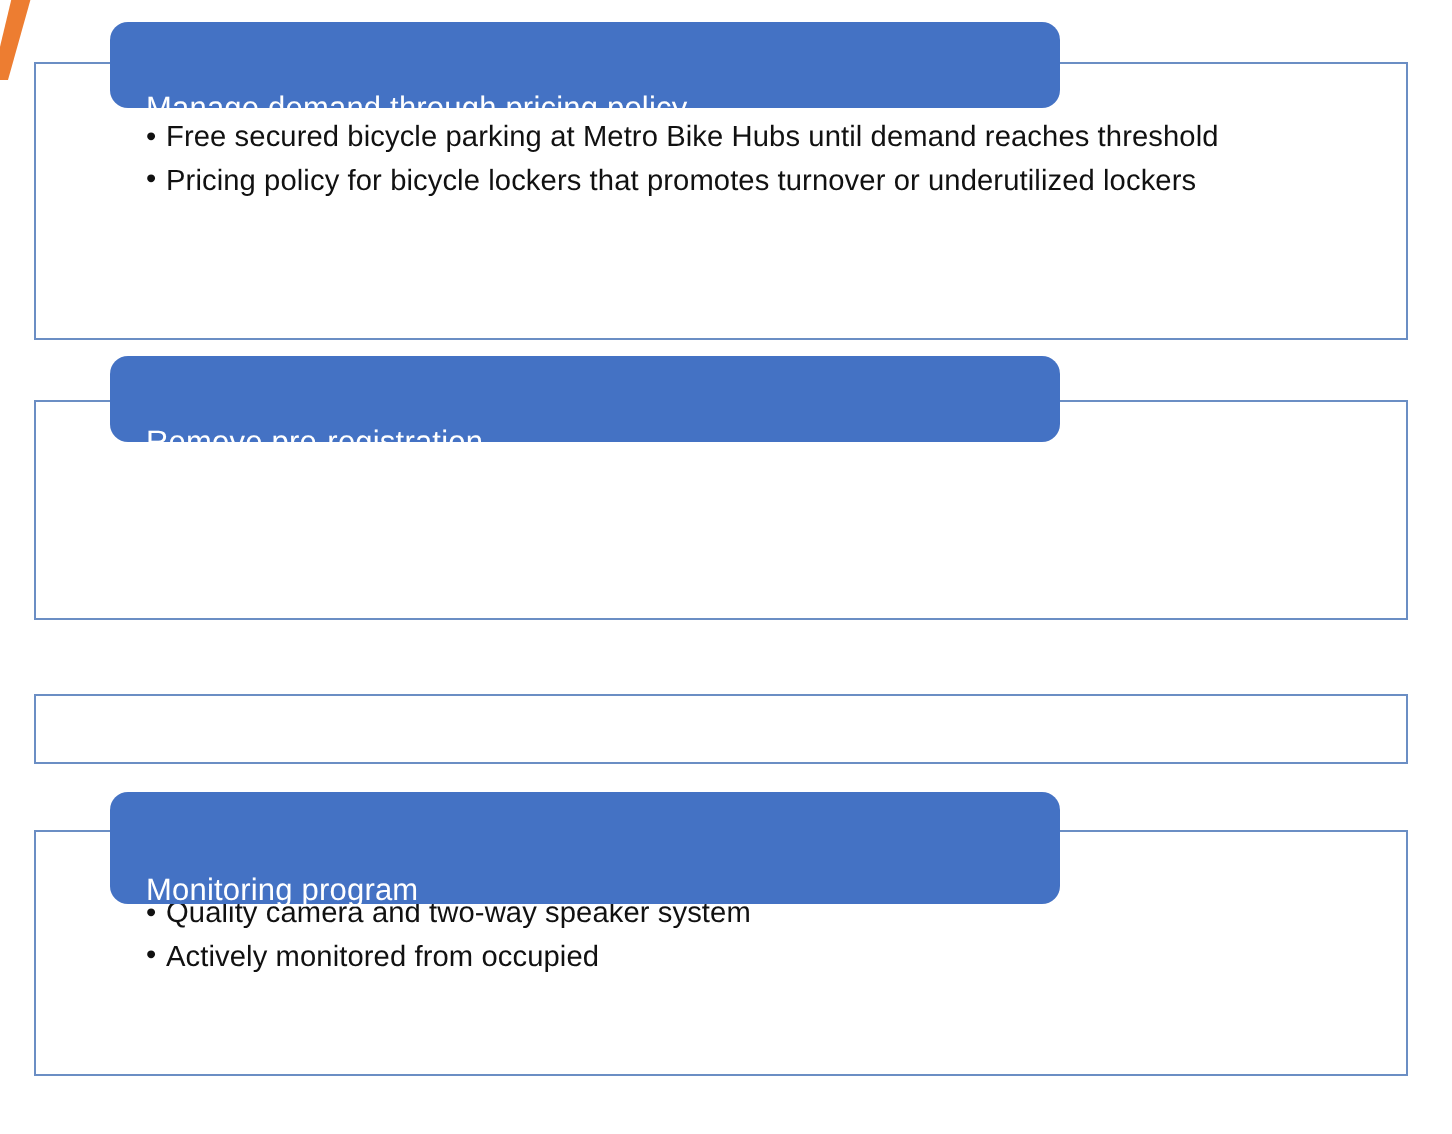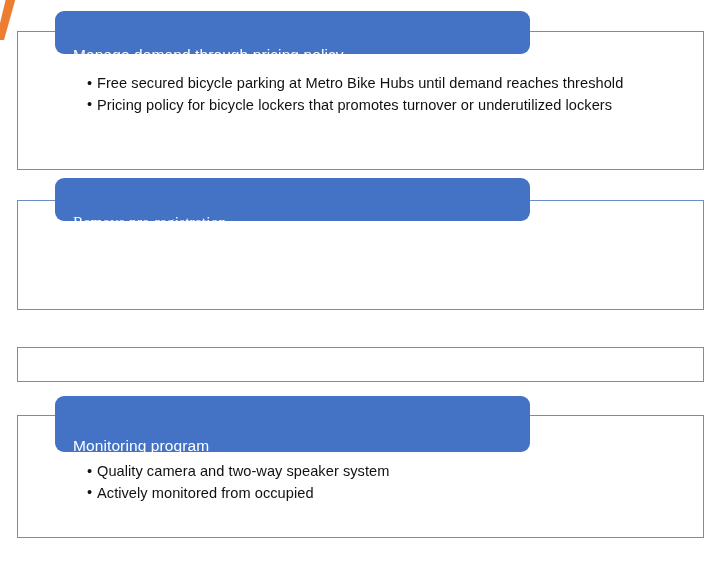--- a/index.html
+++ b/index.html
@@ -70,21 +70,21 @@
     letter-spacing: 0.1px;
     color: #ffffff;
     white-space: nowrap;
     margin-top: 44px;
   }
 
   .bullets {
     position: absolute;
     left: 54px;          
     right: 21px;
-    margin: 16px;
+    margin: 2px;
     padding: 0;
     list-style: none;
     z-index: 2;
   }
   .bullets li {
     position: relative;
     padding-left: 10px;
     margin: 0 0 2px 0;
     font-size: 14.6px;
     line-height: 19.5px;
@@ -104,21 +104,21 @@
   
   
   #group-1 { top: 0; height: 175px; }
   #group-1 .group-body { top: 31px; height: 139px; }
   #group-1 .group-header { top: 11px; height: 43px; }
   #group-1 .bullets { top: 58px; width: 560px; }
 
   
   #group-2 { top: 167px; height: 150px; }
   #group-2 .group-body { top: 33px; height: 110px; }
-  #group-2 .group-header { top: 11px; height: 43px; font-family: Liberation Serif, serif; }
+  #group-2 .group-header { top: 11px; height: 43px; }
   #group-2 .bullets { top: 61px; width: 605px; }
 
   
   #group-3 { top: 317px; height: 70px; }
   #group-3 .group-body { top: 30px; height: 35px; }
   #group-3 .group-header { top: 11px; height: 41px; }
 
   
   #group-4 { top: 385px; height: 160px; }
   #group-4 .group-body { top: 30px; height: 123px; }

